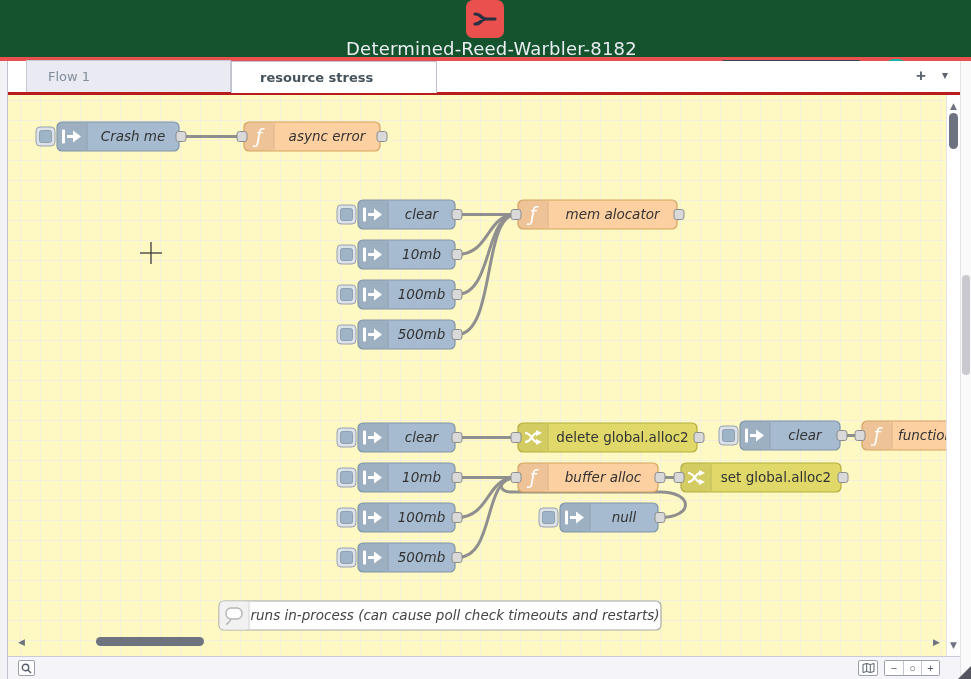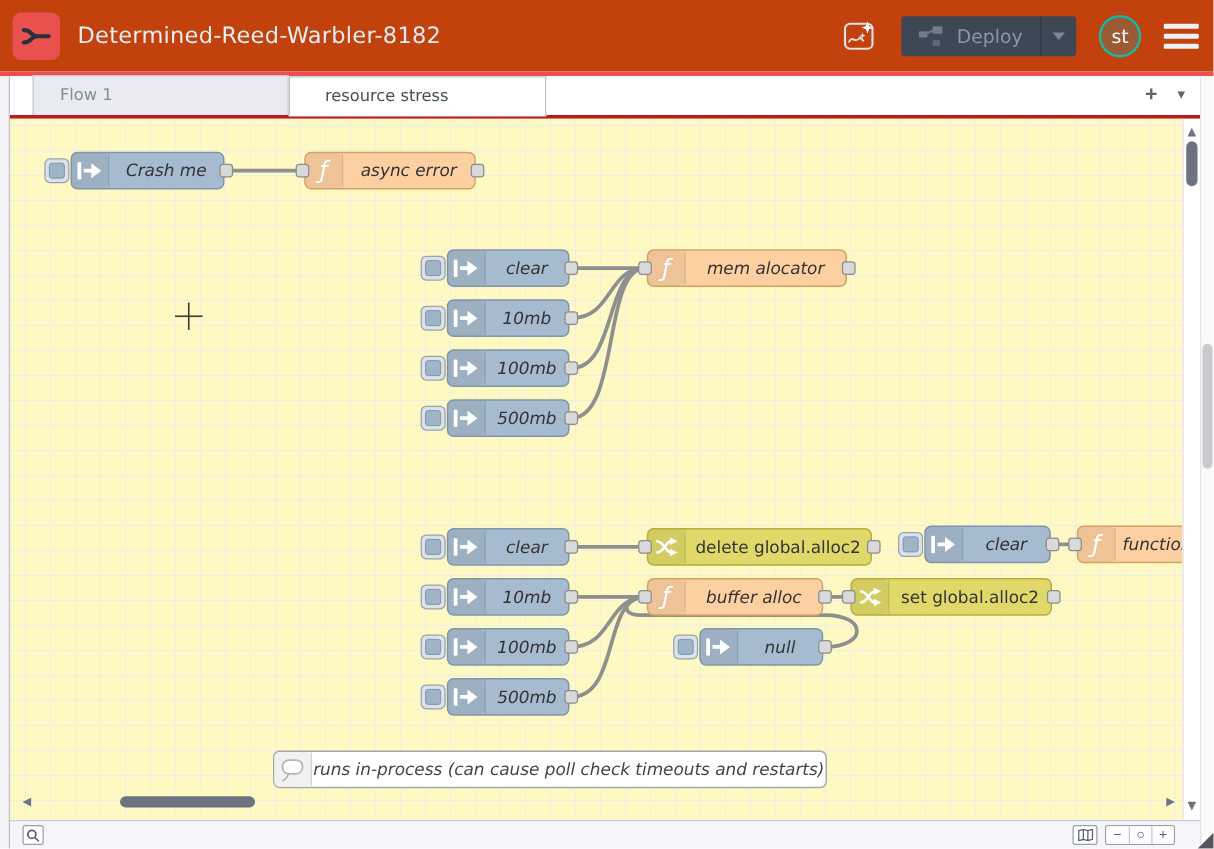--- a/index.html
+++ b/index.html
@@ -1,21 +1,21 @@
 <!DOCTYPE html>
 <html><head>
 <meta charset="utf-8">
 <style>
   * { margin:0; padding:0; box-sizing:border-box; }
   html,body { width:971px; height:679px; overflow:hidden; }
   body { font-family:"DejaVu Sans","Liberation Sans",sans-serif; background:#fff; }
   .app { position:relative; width:971px; height:679px; overflow:hidden; background:#fff; }
 
   
-  .header { height:57px; background:#c2410c; display:flex; align-items:center; padding:0 12px 0 10px; }
+  .header { height:57px; background:#14532d; display:flex; align-items:center; padding:0 12px 0 10px;flex-direction:column; }
   .logo { width:38px; height:38px; border-radius:7px; background:#e9504e; display:flex; align-items:center; justify-content:center; flex:0 0 auto; }
   .app-title { color:#e9eef2; font-size:18px; font-weight:400; margin-left:14px; letter-spacing:.2px; }
   .header-right { margin-left:auto; display:flex; align-items:center; gap:18px; }
   .ai-btn { background:none; border:none; cursor:pointer; display:flex; }
   .deploy { display:flex; align-items:center; background:#3e4754; border-radius:3px; height:32px; overflow:hidden; }
   .deploy-main { display:flex; align-items:center; gap:10px; padding:0 14px; height:100%; }
   .deploy-label { color:#8d97a3; font-size:15px; }
   .deploy-sep { width:1px; height:32px; background:#333b47; }
   .deploy-caret { width:28px; height:32px; display:flex; align-items:center; justify-content:center; }
   .caret-down { width:0; height:0; border-left:5px solid transparent; border-right:5px solid transparent; border-top:6px solid #7c8692; }
@@ -26,21 +26,21 @@
 
   
   .workspace { display:flex; height:618px; }
   .palette-strip { width:8px; background:#f2f2f7; border-right:1px solid #bfc2cc; }
   .main { width:952px; display:flex; flex-direction:column; }
 
   
   .tabbar { height:34px; background:#fff; border-bottom:3px solid #b91c1c; display:flex; align-items:flex-end; position:relative; }
   .tab { height:32px; display:flex; align-items:center; padding-left:21px; font-size:13px; cursor:pointer; }
   .tab-inactive { width:205px; margin-left:18px; background:#e9eaf2; border:1px solid #c5c8d4; border-bottom:none; color:#7f8e9a; }
-  .tab-active { width:206px; background:#fff; border:1px solid #bfc2cc; border-bottom:1px solid #fff; margin-bottom:-1px; color:#44525c; font-weight:normal; z-index:2;padding-left:28px; }
+  .tab-active { width:206px; background:#fff; border:1px solid #bfc2cc; border-bottom:1px solid #fff; margin-bottom:-1px; color:#44525c; font-weight:bold; z-index:2;padding-left:28px; }
   .tabbar-actions { margin-left:auto; display:flex; align-items:center; gap:16px; padding-right:12px; height:34px; }
   .tab-add { font-size:17px; font-weight:bold; color:#5a6570; background:none; border:none; cursor:pointer; line-height:1; }
   .tab-menu { font-size:12px; color:#5a6570; background:none; border:none; cursor:pointer; line-height:1; }
 
   
   .canvas-row { height:561px; display:flex; position:relative; }
   .canvas-wrap { width:938px; height:561px; position:relative; background:#fef9c3; overflow:hidden; }
   #flow-svg { display:block; }
 
   

